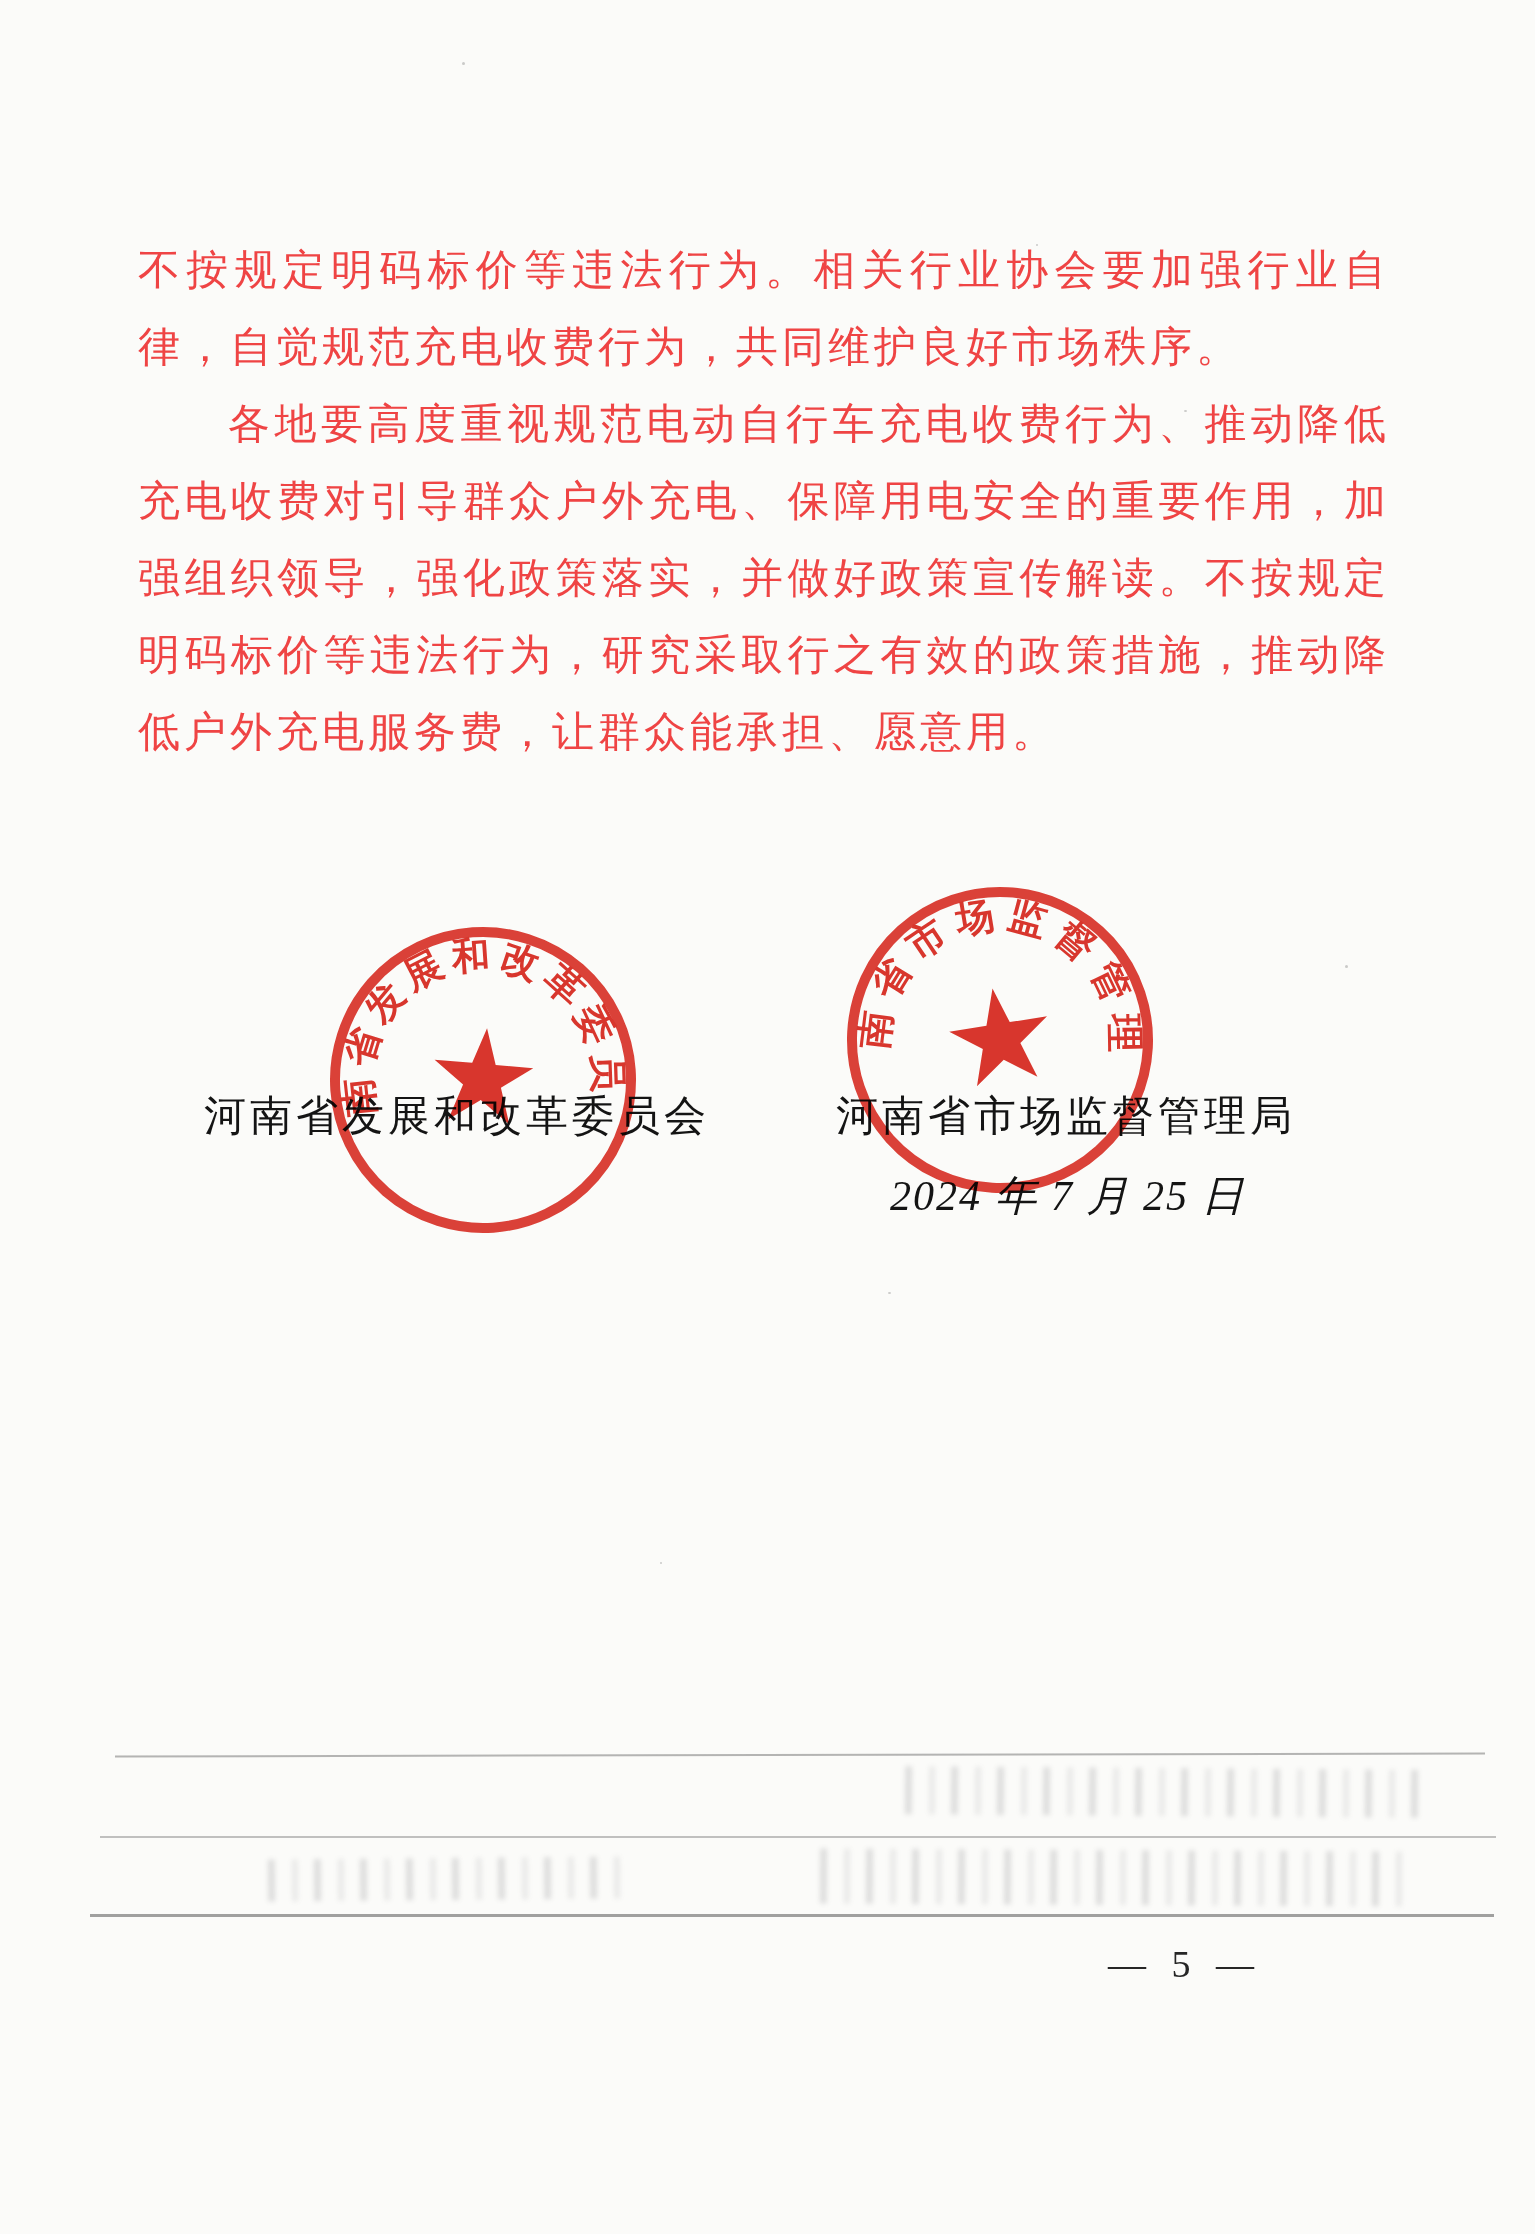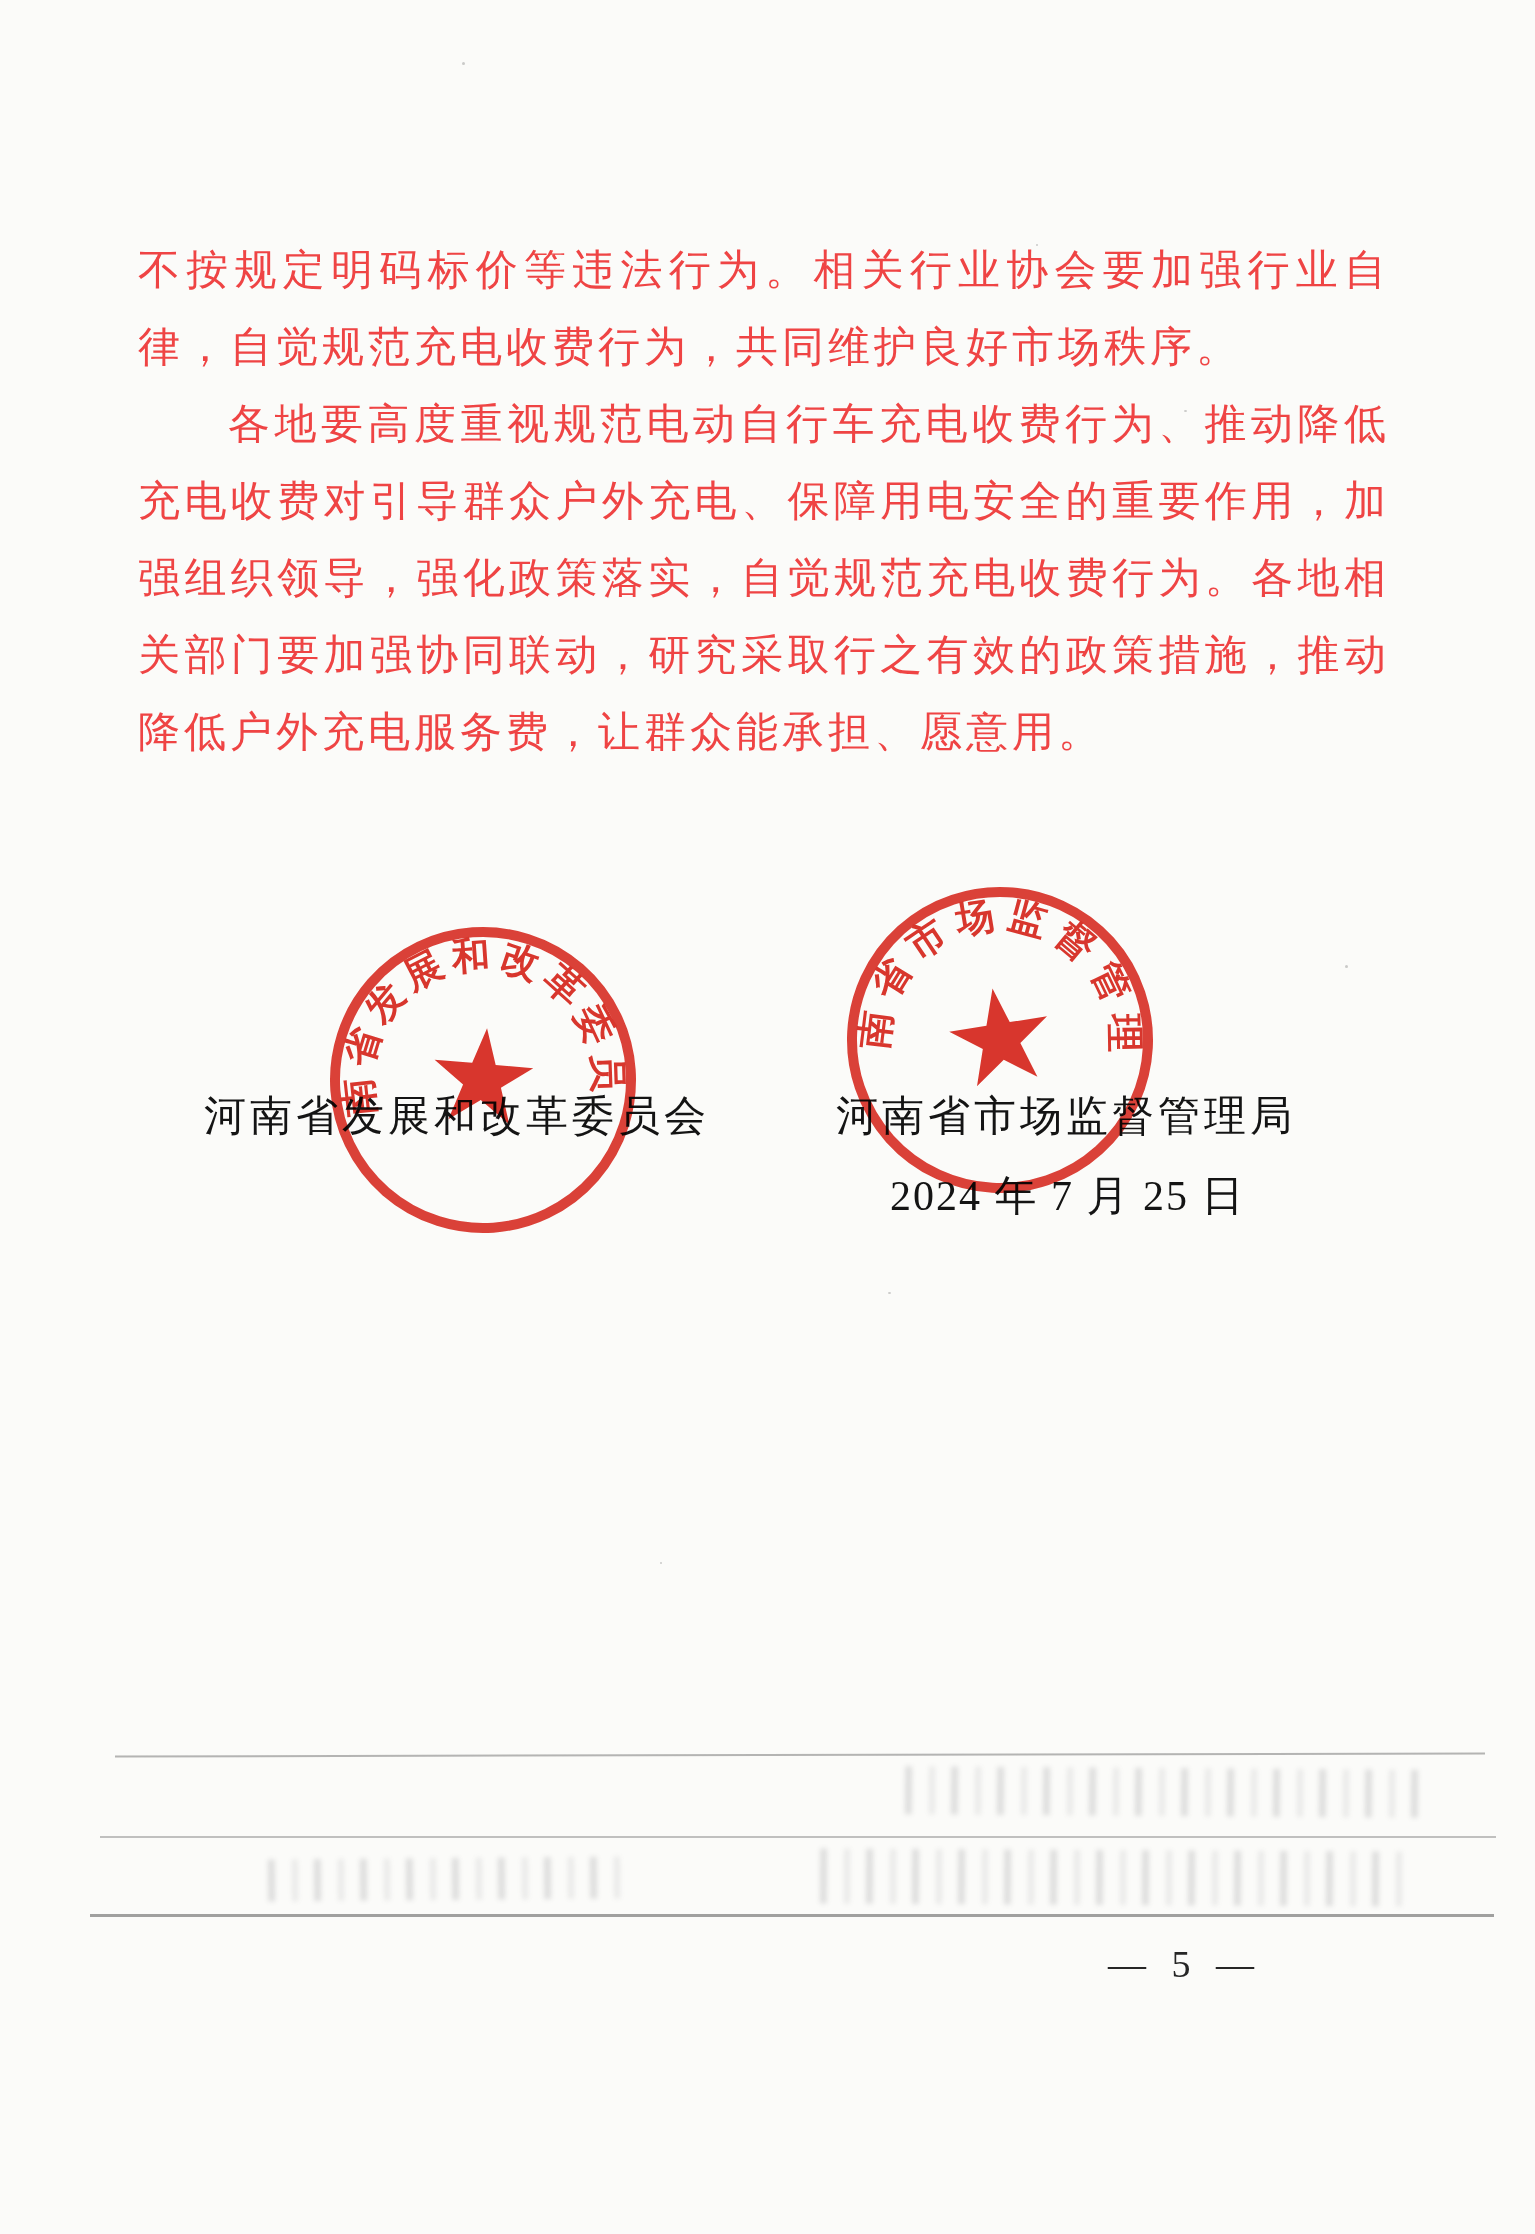--- a/index.html
+++ b/index.html
@@ -29,21 +29,21 @@
   
   .sig{
     position:absolute;
     font-size:42px;
     letter-spacing:4px;
     white-space:nowrap;
     color:#141414;
   }
   .sig-left{left:204px;top:1088px;}
   .sig-right{left:836px;top:1088px;}
-  .sig-date{left:890px;top:1168px;letter-spacing:2px;}
+  .sig-date{left:890px;top:1168px;letter-spacing:2px;font-style:italic;}
   
   .seal{
     position:absolute;
     width:310px;height:310px;
     mix-blend-mode:multiply;
     opacity:.92;
     pointer-events:none;
   }
   .seal-left{left:328px;top:925px;transform:rotate(-4deg);}
   .seal-right{left:845px;top:885px;transform:rotate(3deg);}
@@ -76,21 +76,21 @@
   
   .speck{position:absolute;border-radius:50%;background:#8f8f8f;opacity:.45;}
 </style>
 </head>
 <body>
 
 <div class="page">
 
   <div class="body-text">
     <p>不按规定明码标价等违法行为。相关行业协会要加强行业自律，自觉规范充电收费行为，共同维护良好市场秩序。</p>
-    <p class="indent">各地要高度重视规范电动自行车充电收费行为、推动降低充电收费对引导群众户外充电、保障用电安全的重要作用，加强组织领导，强化政策落实，自觉规范充电收费行为。各地相关部门要加强协同联动，研究采取行之有效的政策措施，推动降低户外充电服务费，让群众能承担、愿意用。</p>
+    <p class="indent">各地要高度重视规范电动自行车充电收费行为、推动降低充电收费对引导群众户外充电、保障用电安全的重要作用，加强组织领导，强化政策落实，并做好政策宣传解读。不按规定明码标价等违法行为，研究采取行之有效的政策措施，推动降低户外充电服务费，让群众能承担、愿意用。</p>
   </div>
 
   <div class="sig sig-left">河南省发展和改革委员会</div>
 
   <div class="sig sig-right">河南省市场监督管理局</div>
 
   <div class="sig sig-date">2024 年 7 月 25 日</div>
 
   <svg class="seal seal-left" viewBox="0 0 310 310">
     <defs>

